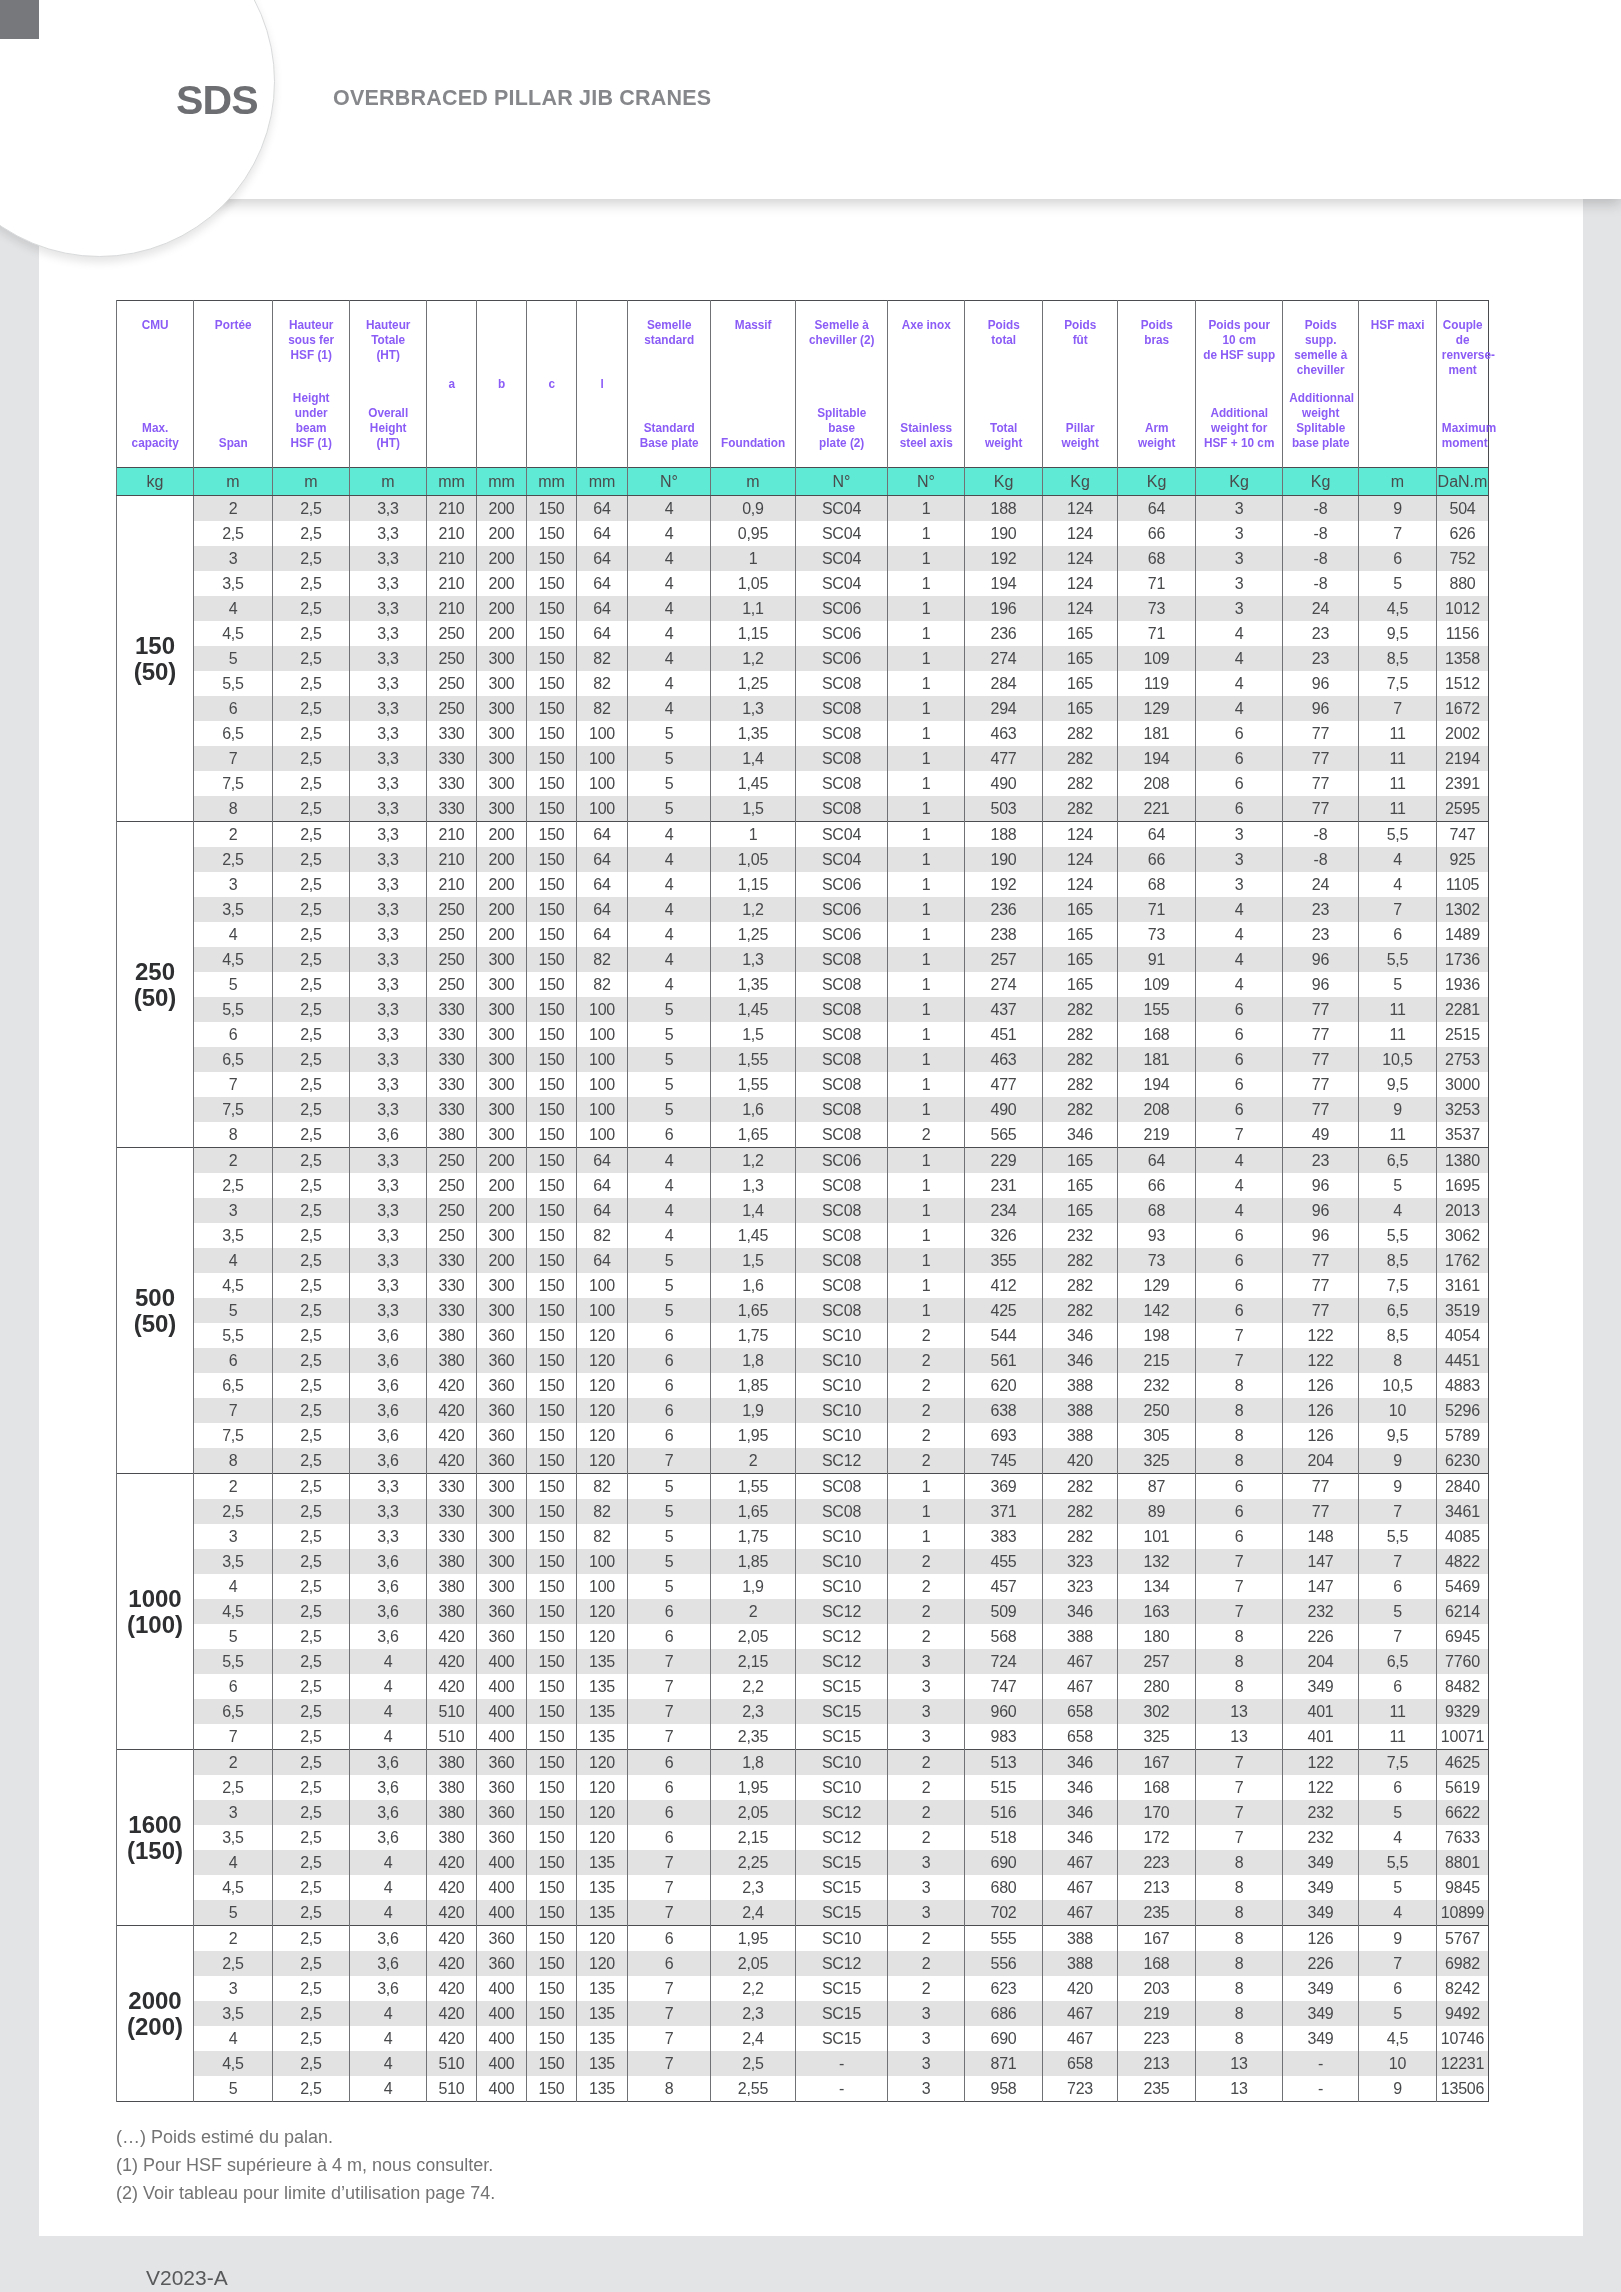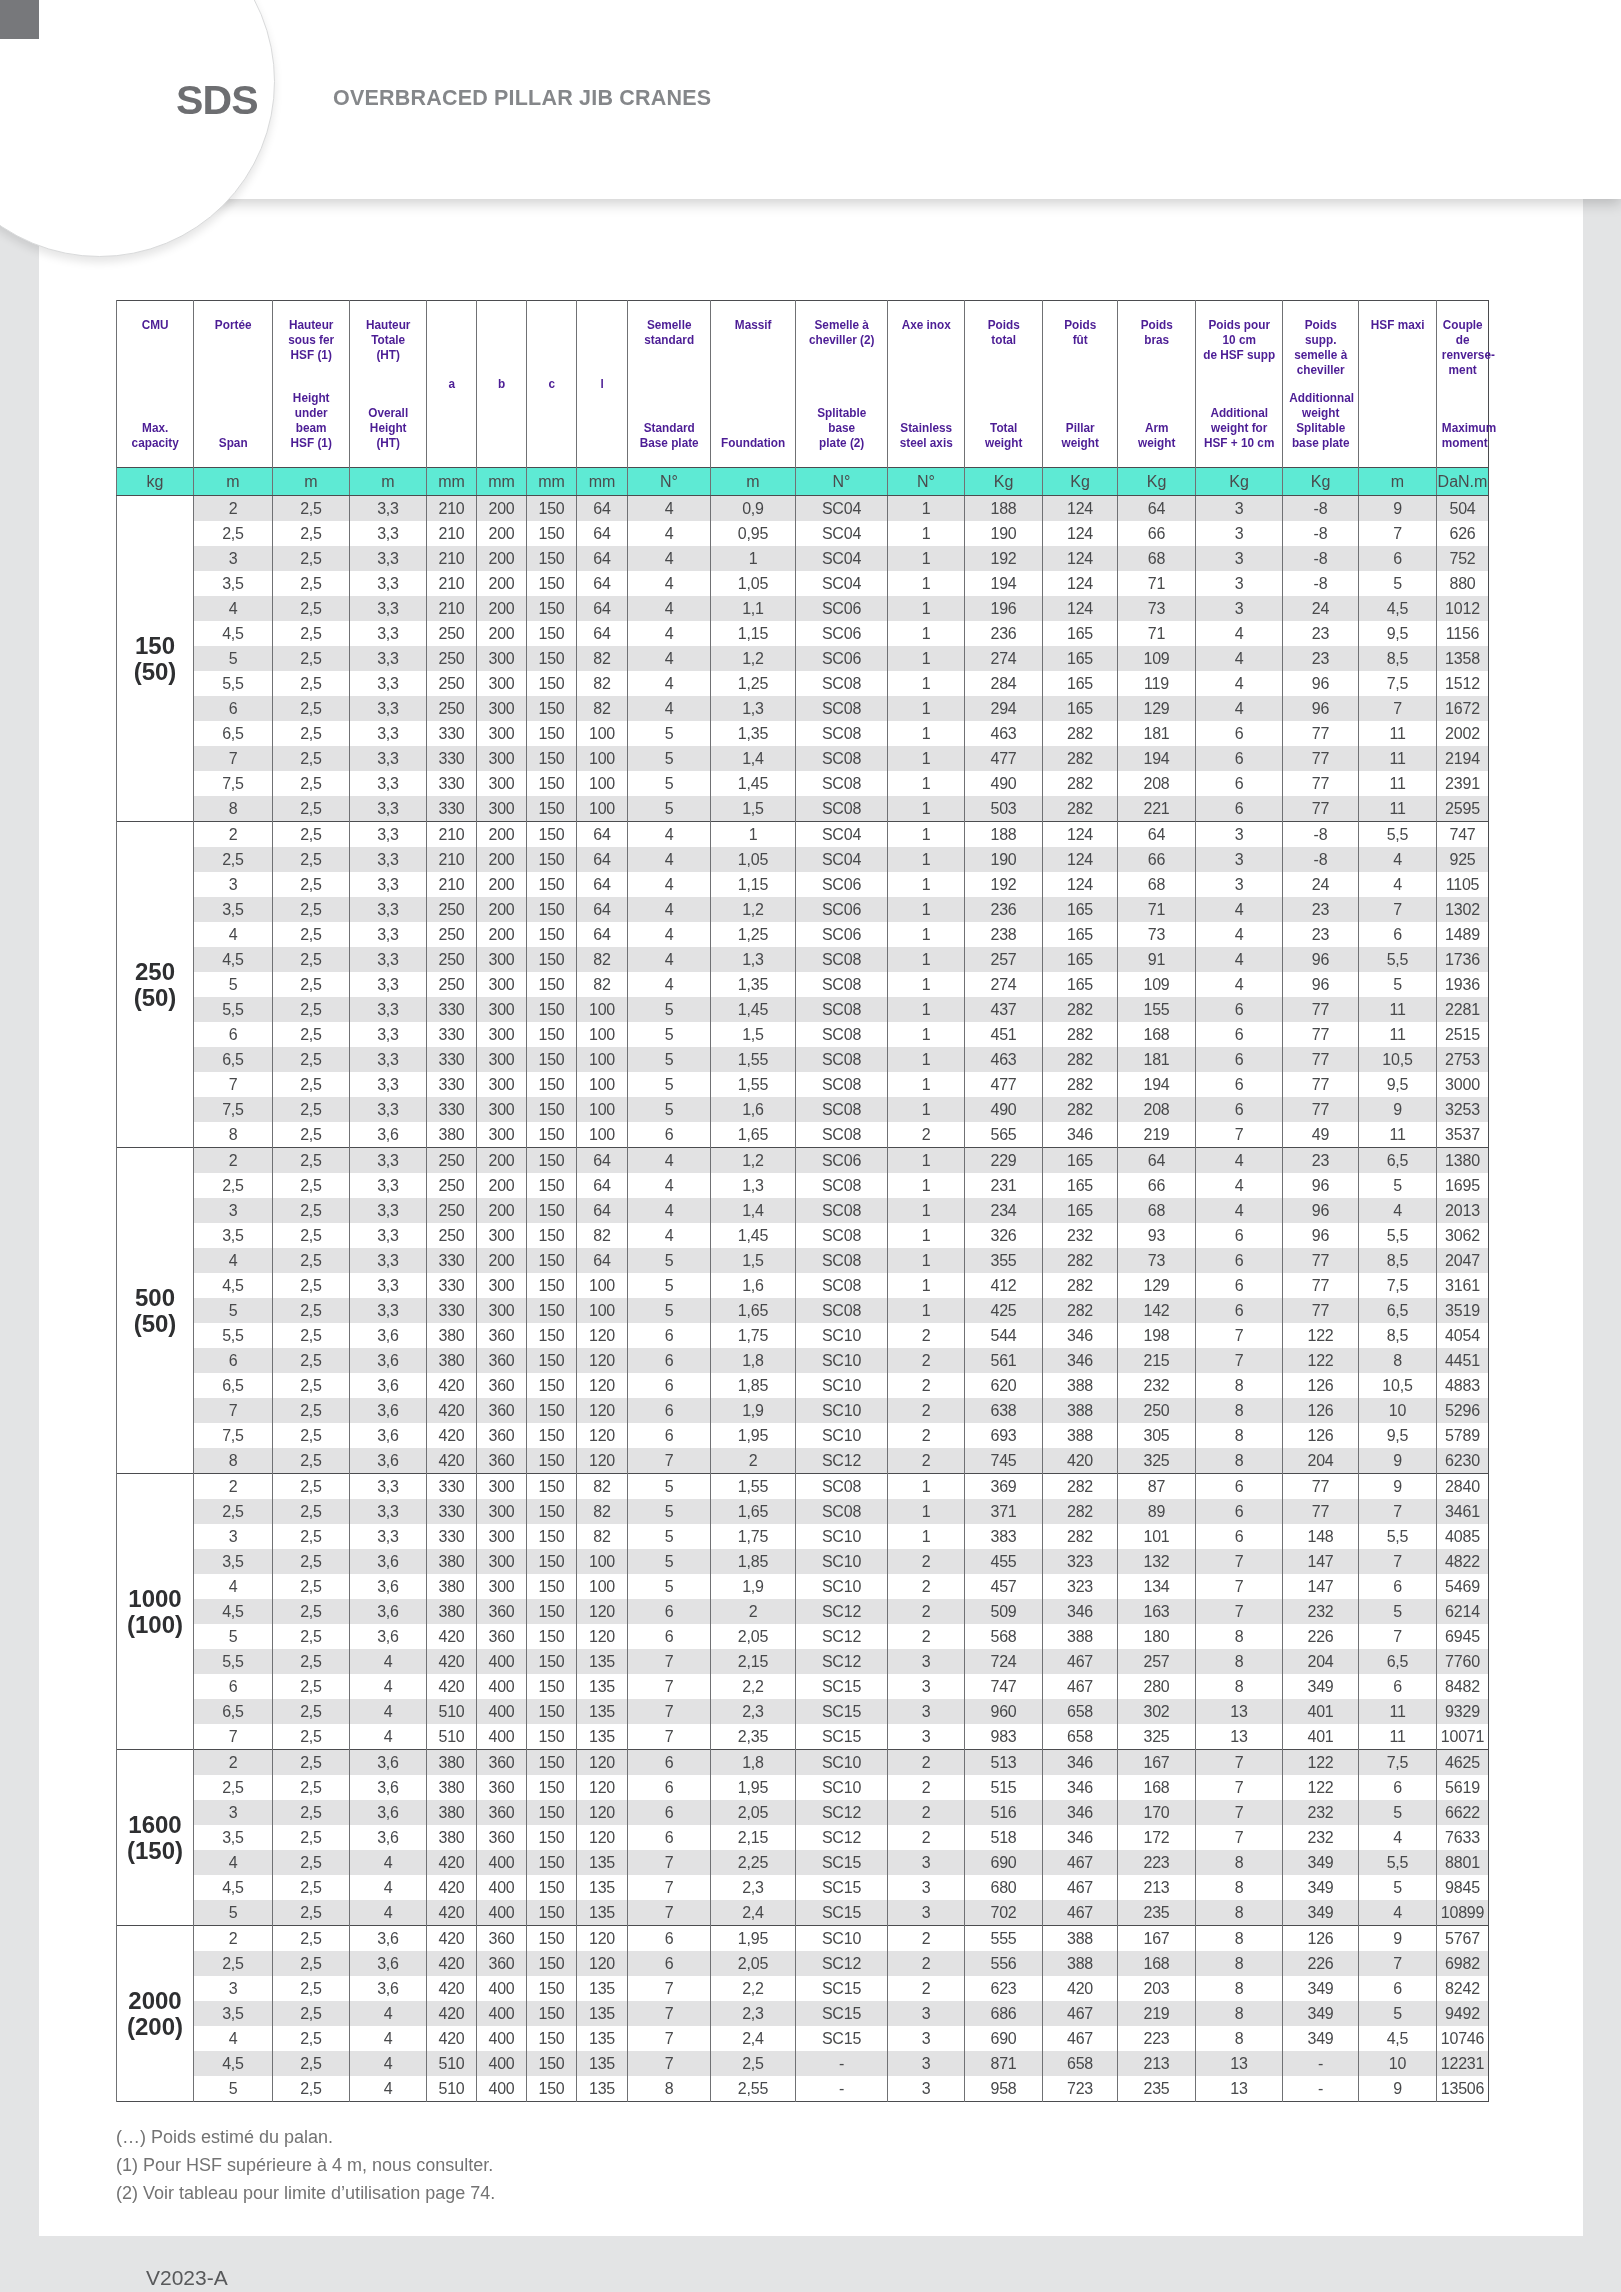--- a/index.html
+++ b/index.html
@@ -7,21 +7,21 @@
   .band{position:absolute;left:0;top:0;width:1621px;height:199px;background:#fff;box-shadow:0 4.5px 12.5px rgba(0,0,0,.18);z-index:2;}
   .logo-circle{position:absolute;left:-76px;top:-94px;width:349px;height:349px;border-radius:50%;background:#fff;border:0.9px solid #d9dadb;box-shadow:0 5.4px 9px rgba(0,0,0,.10);z-index:3;}
   .corner-square{position:absolute;left:0;top:0;width:39px;height:39px;background:#77787b;z-index:6;}
   .logo{position:absolute;left:176px;top:77px;font-size:41px;font-weight:bold;color:#6d6e71;letter-spacing:-0.9px;z-index:5;}
   .doc-title{position:absolute;left:333px;top:86px;font-size:21.5px;font-weight:bold;color:#85878a;letter-spacing:0.2px;z-index:5;}
   .page{position:absolute;left:39px;top:199px;width:1544px;height:2037px;background:#fff;z-index:1;}
   .tablewrap{position:absolute;left:77px;top:101px;}
   table.spec{border-collapse:collapse;table-layout:fixed;width:1373px;border:1.8px solid #4b4c4f;}
   table.spec th,table.spec td{border-left:0.9px solid #707174;padding:0;margin:0;}
   table.spec col{}
-  thead th.hdr{height:166px;vertical-align:top;background:#fff;font-weight:bold;color:#4c1d95;}
+  thead th.hdr{height:166px;vertical-align:top;background:#fff;font-weight:bold;color:#8b5cf6;}
   .hdr-inner{display:flex;flex-direction:column;justify-content:space-between;height:133px;padding:16px 1.8px;}
   .hdr-inner.center{justify-content:center;}
   .hdr-fr,.hdr-en{font-size:13.4px;line-height:1.12;text-align:center;white-space:pre-line;transform:scaleX(.88);transform-origin:center;}
   thead tr.units td{height:27px;text-align:center;font-size:16px;color:#4a4b4d;border-top:1.8px solid #4b4c4f;border-bottom:1.8px solid #4b4c4f;background:#5eead4;}
   tbody.group{border-top:1.8px solid #4b4c4f;}
   tbody.group:first-of-type{border-top:none;}
   td.cell{height:25px;text-align:center;font-size:16px;color:#48494b;letter-spacing:-0.2px;background:#fff;}
   tr.shade td.cell{background:#e2e2e3;}
   th.gcell{background:#fff;vertical-align:middle;text-align:center;font-weight:bold;color:#2e2f31;font-size:24px;line-height:1.05;white-space:pre-line;}
   .notes{position:absolute;top:1924px;font-size:18px;color:#737373;line-height:28px;}
@@ -854,21 +854,21 @@
               <td class="cell">5</td>
               <td class="cell">1,5</td>
               <td class="cell">SC08</td>
               <td class="cell">1</td>
               <td class="cell">355</td>
               <td class="cell">282</td>
               <td class="cell">73</td>
               <td class="cell">6</td>
               <td class="cell">77</td>
               <td class="cell">8,5</td>
-              <td class="cell">2047</td>
+              <td class="cell">1762</td>
             </tr>
             <tr>
               <td class="cell">4,5</td>
               <td class="cell">2,5</td>
               <td class="cell">3,3</td>
               <td class="cell">330</td>
               <td class="cell">300</td>
               <td class="cell">150</td>
               <td class="cell">100</td>
               <td class="cell">5</td>

